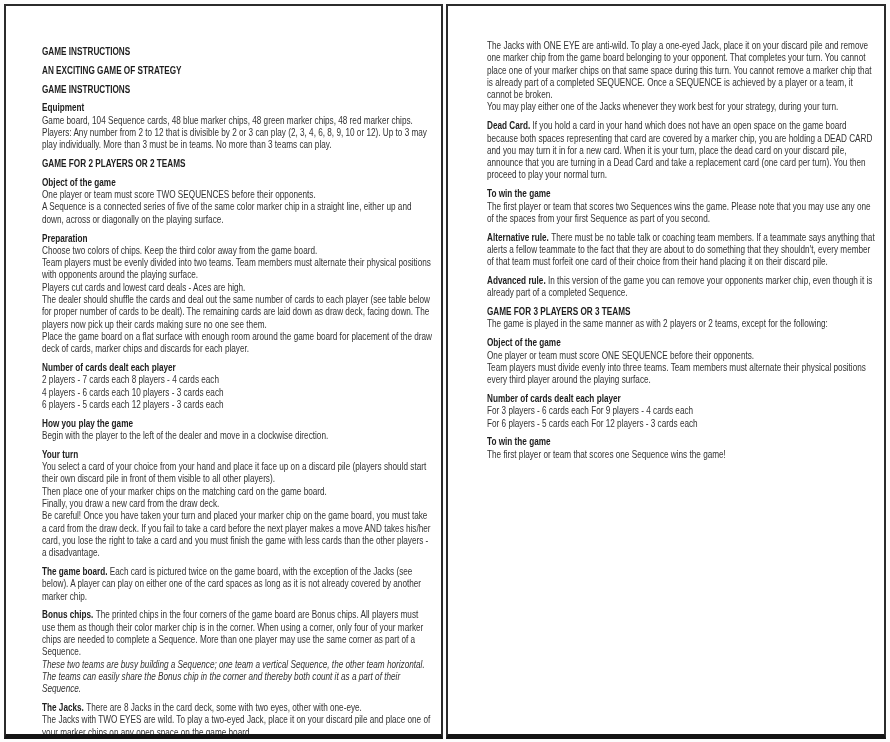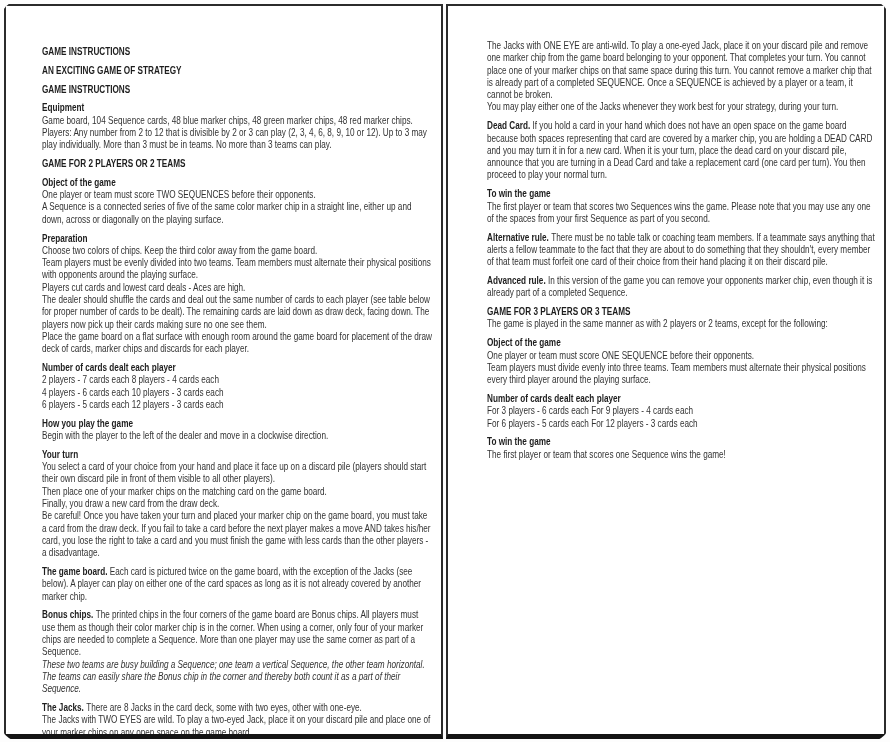--- a/index.html
+++ b/index.html
@@ -7,21 +7,20 @@
     padding: 0;
     background: #fdfdfd;
     font-family: "Liberation Sans", sans-serif;
   }
   .sheet {
     position: relative;
     width: 890px;
     height: 742px;
     background: #fdfdfd;
     overflow: hidden;
-    border-radius: 21px;
   }
   .page {
     position: absolute;
     top: 4px;
     height: 735px;
     box-sizing: border-box;
     background: #ffffff;
     border: 2px solid #2b2b2b;
     border-bottom: 5px solid #141414;
     overflow: hidden;

